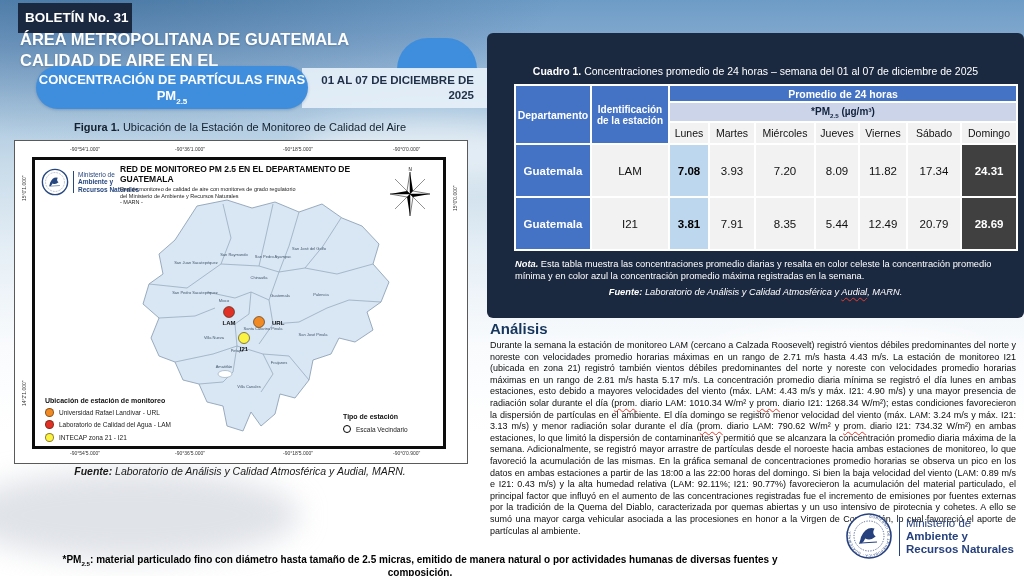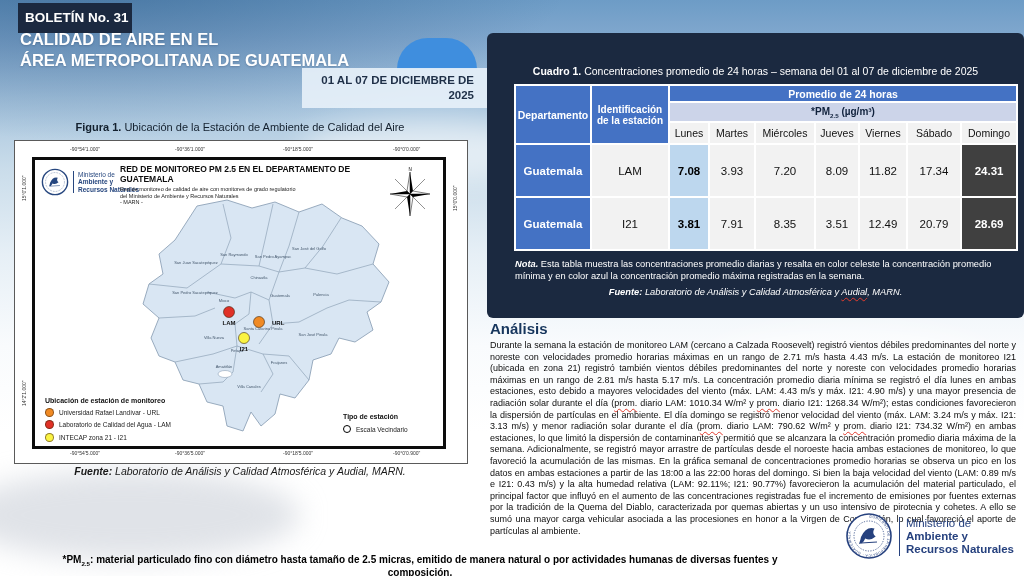--- a/index.html
+++ b/index.html
@@ -86,34 +86,38 @@
 <body>
 
 <div class="page">
 
   <div class="cloud" style="left:-40px;top:470px;width:340px;height:90px;background:rgba(186,194,204,0.45);"></div>
   <div class="cloud" style="left:300px;top:120px;width:260px;height:60px;background:rgba(255,255,255,0.55);"></div>
   <div class="cloud" style="left:700px;top:330px;width:300px;height:70px;background:rgba(255,255,255,0.6);"></div>
 
   <div class="boletin">BOLETÍN No. 31</div>
   <div class="main-title">
+    <div>ÁREA METROPOLITANA DE GUATEMALA</div>
     <div>CALIDAD DE AIRE EN EL</div>
-    <div>ÁREA METROPOLITANA DE GUATEMALA</div>
   </div>
 
   <div class="blue-bump"></div>
   <div class="date-band">
     <div class="date-text">
       <div>01 AL 07 DE DICIEMBRE DE</div>
       <div>2025</div>
     </div>
   </div>
+  <div class="badge">
+    <div class="l1">CONCENTRACIÓN DE PARTÍCULAS FINAS</div>
+    <div class="l2"><span>PM</span><sub>2.5</sub></div>
+  </div>
 
   <div class="fig-caption">
-    <span class="b">Figura 1.</span><span> Ubicación de la Estación de Ambiente de Calidad del Aire</span>
+    <span class="b">Figura 1.</span><span> Ubicación de la Estación de Monitoreo de Calidad del Aire</span>
   </div>
 
   <div class="map-box">
     <div class="inner-frame"></div>
     <div id="coords">
         <span class="coord" style="left: 55px; top: 5px;">-90°54'1.000"</span>
         <span class="coord" style="left: 160px; top: 5px;">-90°36'1.000"</span>
         <span class="coord" style="left: 268px; top: 5px;">-90°18'5.000"</span>
         <span class="coord" style="left: 378px; top: 5px;">-90°0'0.000"</span>
         <span class="coord" style="left: 55px; top: 309px;">-90°54'5.000"</span>
@@ -278,21 +282,21 @@
             <td class="t-cell">11.82</td>
             <td class="t-cell">17.34</td>
             <td class="t-max">24.31</td>
           </tr>
           <tr class="data-row">
             <td class="t-head" style="font-size: 11.5px;">Guatemala</td>
             <td class="t-cell">I21</td>
             <td class="t-min">3.81</td>
             <td class="t-cell">7.91</td>
             <td class="t-cell">8.35</td>
-            <td class="t-cell">3.51</td>
+            <td class="t-cell">5.44</td>
             <td class="t-cell">12.49</td>
             <td class="t-cell">20.79</td>
             <td class="t-max">28.69</td>
           </tr>
         </tbody>
     </table>
 
     <div class="nota">
       <span class="bi">Nota.</span><span> Esta tabla muestra las concentraciones promedio diarias y resalta en color celeste la concentración promedio mínima y en color azul la concentración promedio máxima registradas en la semana.</span>
     </div>

